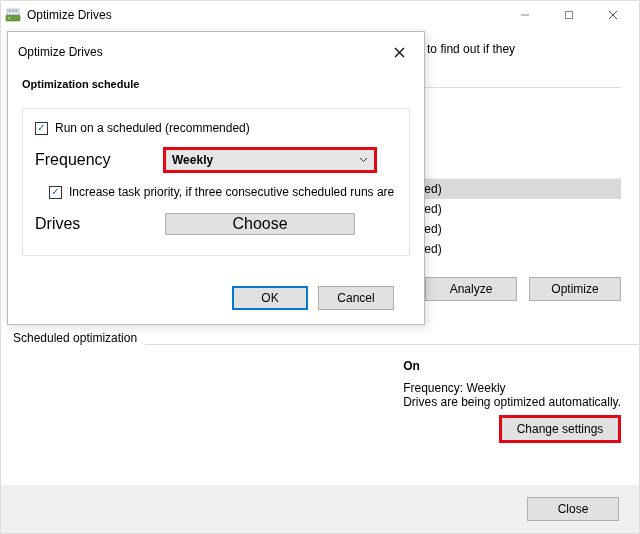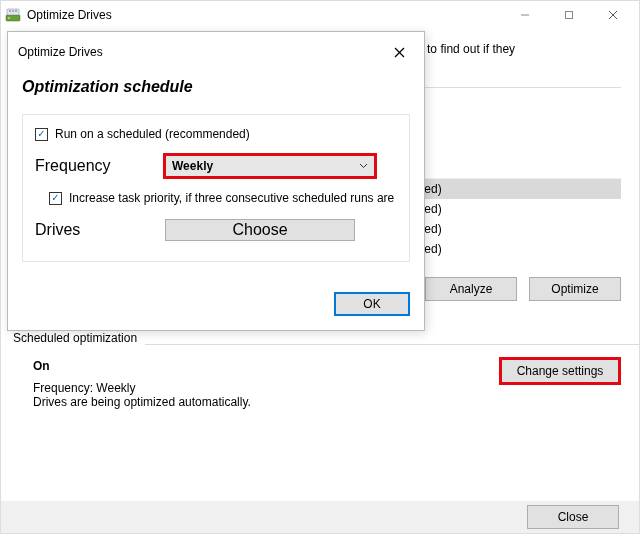--- a/index.html
+++ b/index.html
@@ -75,30 +75,30 @@
   .btn.wide { min-width: 118px; }
   .section-label {
     display: flex; align-items: flex-end;
     margin: 24px 0 14px 12px;
     font-size: 12px;
   }
   .section-label .line {
     flex: 1; height: 1px; background: #dcdcdc; margin-left: 8px;
   }
   .sched-body { padding: 0 18px 0 32px; }
-  .sched-row { display: flex; align-items: flex-start; margin-bottom: 10px; }
+  .sched-row { display: flex; align-items: flex-end; margin-bottom: 10px; flex-direction: column; }
   .sched-body .on { font-weight: 400; margin-bottom: 8px; }
   .highlight-red {
     outline: 3px solid #e30613;
     outline-offset: -1px;
   }
   .footer-bar {
     position: absolute;
     left: 0; right: 0; bottom: 0;
-    height: 32px;
+    height: 48px;
     background: #f0f0f0;
     display: flex;
     align-items: center;
     justify-content: flex-end;
     padding: 0 20px;
   }
   
   .modal {
     position: absolute;
     left: 6px; top: 30px;
@@ -112,21 +112,21 @@
     display: flex; align-items: center;
     padding: 8px 10px 4px 10px;
   }
   .modal-title .t { flex: 1; font-size: 12px; }
   .modal-close {
     width: 30px; height: 24px;
     display: inline-flex; align-items: center; justify-content: center;
     cursor: pointer;
   }
   .modal-body { padding: 10px 14px 14px 14px; }
-  .modal-heading { font-weight: bold; font-size: 16px; margin-bottom: 18px; font-style: italic; }
+  .modal-heading { font-weight: bold; font-size: 11px; margin-bottom: 18px; }
   .form-block {
     border: 1px solid #e5e5e5;
     padding: 12px 12px 20px 12px;
   }
   .chk-row {
     display: flex; align-items: center; gap: 7px;
     margin-bottom: 14px;
     font-size: 12px;
     white-space: nowrap;
     overflow: hidden;
@@ -157,21 +157,21 @@
     font-weight: bold;
   }
   .choose-btn {
     width: 190px; height: 22px;
     border: 1px solid #adadad;
     background: #e1e1e1;
     font-size: 16px;
   }
   .modal-actions {
     display: flex; justify-content: flex-end; gap: 10px;
-    padding: 16px 14px 14px 0;
+    padding: 16px 30px 14px 0;
   }
   .btn.primary { border: 2px solid #0178d7; background: #e1e1e1; min-width: 76px; }
   .btn.sec { min-width: 76px; }
   svg { display: block; }
 </style>
 </head>
 <body>
 
 <div class="main-titlebar">
   <span class="icon-box">
@@ -284,14 +284,15 @@
 
       <div class="field-row" style="margin-bottom:0;">
         <span class="field-label">Drives</span>
         <button class="choose-btn">Choose</button>
       </div>
     </div>
   </div>
 
   <div class="modal-actions">
     <button class="btn primary">OK</button>
+    <button class="btn sec">Cancel</button>
   </div>
 </div>
 
 </body></html>

